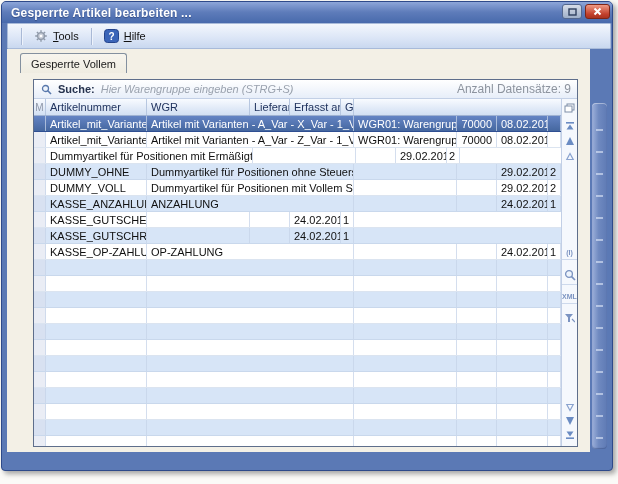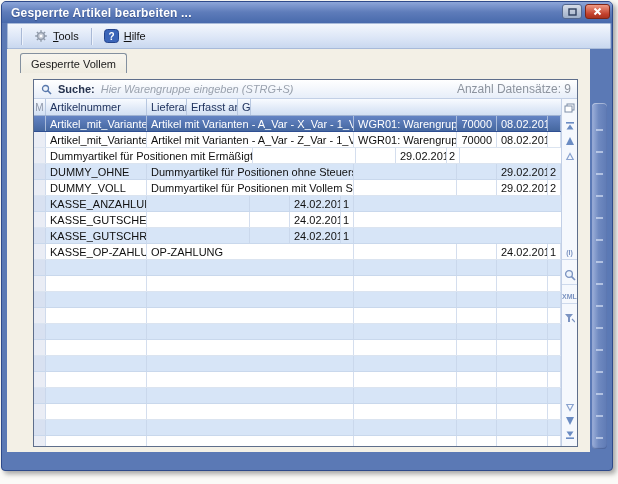--- a/index.html
+++ b/index.html
@@ -152,20 +152,21 @@
     <span class="search-label">Suche:</span>
     <span class="search-placeholder">Hier Warengruppe eingeben (STRG+S)</span>
     <span class="record-count">Anzahl Datensätze: 9</span>
   </div>
 
   <div class="grid-body">
     <div class="table-area">
       <div class="hdr-row" id="hdr-row">
           <div class="hdr-cell m" style="width: 12px; flex: 0 0 12px;">M</div>
           <div class="hdr-cell" style="width: 101px; flex: 0 0 101px;">Artikelnummer</div>
+          <div class="hdr-cell" style="width: 103px; flex: 0 0 103px;">WGR</div>
           <div class="hdr-cell" style="width: 40px; flex: 0 0 40px;">Lieferant</div>
           <div class="hdr-cell" style="width: 51px; flex: 0 0 51px;">Erfasst am</div>
           <div class="hdr-cell" style="width: 13px; flex: 0 0 13px;">G</div>
         </div>
       <div id="rows">
           <div class="row selected">
             <div class="cell m" style="width: 12px; flex: 0 0 12px;"></div>
             <div class="cell" style="width: 101px; flex: 0 0 101px;">Artikel_mit_Varianten.001</div>
             <div class="cell" style="width: 207px; flex: 0 0 207px;">Artikel mit Varianten - A_Var - X_Var - 1_Var</div>
             <div class="cell" style="width: 103px; flex: 0 0 103px;">
@@ -210,20 +211,21 @@
             <div class="cell" style="width: 101px; flex: 0 0 101px;">DUMMY_VOLL</div>
             <div class="cell" style="width: 207px; flex: 0 0 207px;">Dummyartikel für Positionen mit Vollem Steuersatz</div>
             <div class="cell" style="width: 103px; flex: 0 0 103px;"></div>
             <div class="cell num" style="width: 40px; flex: 0 0 40px;"></div>
             <div class="cell" style="width: 51px; flex: 0 0 51px;">29.02.2012</div>
             <div class="cell" style="width: 13px; flex: 0 0 13px; padding-left: 2px;">2</div>
           </div>
           <div class="row shaded">
             <div class="cell m" style="width: 12px; flex: 0 0 12px;"></div>
             <div class="cell" style="width: 101px; flex: 0 0 101px;">KASSE_ANZAHLUNG</div>
+            <div class="cell" style="width: 207px; flex: 0 0 207px;">ANZAHLUNG</div>
             <div class="cell" style="width: 103px; flex: 0 0 103px;"></div>
             <div class="cell num" style="width: 40px; flex: 0 0 40px;"></div>
             <div class="cell" style="width: 51px; flex: 0 0 51px;">24.02.2012</div>
             <div class="cell" style="width: 13px; flex: 0 0 13px; padding-left: 2px;">1</div>
           </div>
           <div class="row">
             <div class="cell m" style="width: 12px; flex: 0 0 12px;"></div>
             <div class="cell" style="width: 101px; flex: 0 0 101px;">KASSE_GUTSCHEIN</div>
             <div class="cell" style="width: 103px; flex: 0 0 103px;"></div>
             <div class="cell num" style="width: 40px; flex: 0 0 40px;"></div>

